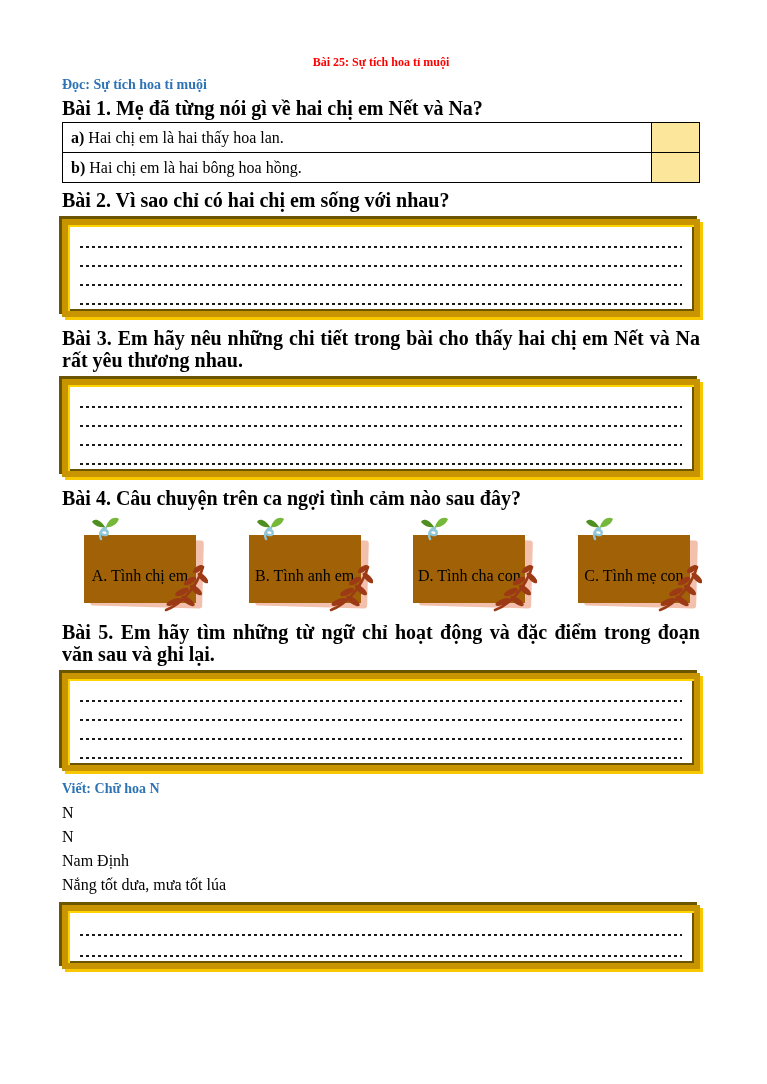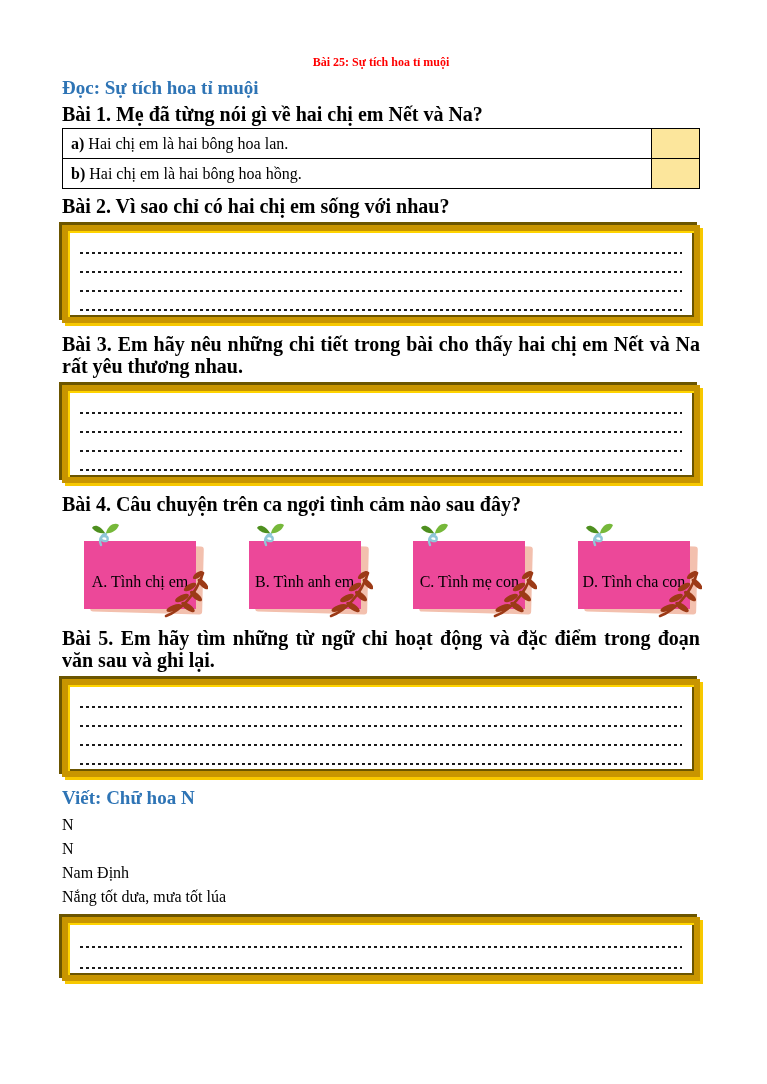--- a/index.html
+++ b/index.html
@@ -9,21 +9,21 @@
     font-family:"Liberation Serif","DejaVu Serif",serif;
     color:#000; overflow:hidden;
   }
   .page { width:767px; height:1084px; padding:55px 67px 20px 62px; background:#fff; }
 
   .title {
     text-align:center; font-size:12px; font-weight:bold; color:#FF0000;
     margin-bottom:7px;
   }
   .blue-heading {
-    font-size:19px; font-weight:bold; color:#2E74B5; margin-bottom:4px;
+    font-size:14px; font-weight:bold; color:#2E74B5; margin-bottom:4px;
   }
   .question {
     font-size:20px; font-weight:bold; color:#000; line-height:22px; margin-bottom:3px;
     text-align:justify;
   }
 
   
   .opt-table { width:638px; border-collapse:collapse; margin:2px 0 6px 0; }
   .opt-table td { border:1.5px solid #000; height:30px; }
   .opt-table td.opt { padding-left:8px; font-size:16px; }
@@ -53,21 +53,21 @@
   .cards {
     width:638px; display:flex; justify-content:space-between;
     padding:0 10px 0 22px; margin:26px 0 18px 0;
   }
   .card { position:relative; width:112px; height:68px; }
   .card-back {
     position:absolute; left:7px; top:4px; width:112px; height:68px;
     background:#F3C0AE; border-radius:3px; transform:rotate(1.5deg);
   }
   .card-front {
-    position:absolute; inset:0; background:#ec4899; border-radius:0;
+    position:absolute; inset:0; background:#a16207; border-radius:0;
     display:flex; align-items:center; justify-content:center;
   }
   .card-label { font-size:16px; color:#000; white-space:nowrap; padding-top:14px; }
   .sprout { position:absolute; left:6px; top:-20px; width:32px; height:34px; z-index:3; }
   .branch { position:absolute; right:-12px; bottom:-10px; width:46px; height:52px; z-index:3; }
 
   
   .passage {
     font-size:16.5px; line-height:24px; text-align:justify;
     text-indent:44px; margin-top:3px;
@@ -82,21 +82,21 @@
 
   <div class="title">Bài 25: Sự tích hoa tỉ muội</div>
 
   <div class="blue-heading">Đọc: Sự tích hoa tỉ muội</div>
 
   <div class="question">Bài 1. Mẹ đã từng nói gì về hai chị em Nết và Na?</div>
 
   <table class="opt-table">
     <tbody>
         <tr>
-      <td class="opt"><b>a)</b><span>Hai chị em là hai bông hoa lan.</span></td>
+      <td class="opt"><b>a)</b><span>Hai chị em là hai thấy hoa lan.</span></td>
       <td class="ans"></td>
     </tr>
     <tr>
       <td class="opt"><b>b)</b><span>Hai chị em là hai bông hoa hồng.</span></td>
       <td class="ans"></td>
     </tr>
   </tbody>
     </table>
 
   <div class="question">Bài 2. Vì sao chỉ có hai chị em sống với nhau?</div>
@@ -166,43 +166,43 @@
     </div>
 
     <div class="card">
       <div class="card-back"></div>
       <svg class="sprout" viewBox="0 0 32 34">
         <path d="M16 13 c-5 1 -7 6 -2 7 c5 1 5 -5 0 -5 c-4 0 -5 5 -3 9" fill="none" stroke="#8FC7D8" stroke-width="2.4" stroke-linecap="round"></path>
         <path d="M15 12 C10 4, 4 3, 2 7 C6 12, 12 13, 15 12 Z" fill="#4E8F1F"></path>
         <path d="M16 12 C18 4, 25 1, 29 4 C27 10, 20 13, 16 12 Z" fill="#76B83A"></path>
       </svg>
       <div class="card-front">
+        <span class="card-label">D. Tình cha con</span>
+      </div>
+      <svg class="branch" viewBox="0 0 46 52">
+        <path d="M4 49 C18 44, 34 28, 41 6" fill="none" stroke="#9C3A16" stroke-width="2.6" stroke-linecap="round"></path>
+        <ellipse cx="12" cy="41" rx="8" ry="3" fill="#9C3A16" transform="rotate(-20 12 41)"></ellipse>
+        <ellipse cx="26" cy="40" rx="8" ry="3" fill="#9C3A16" transform="rotate(35 26 40)"></ellipse>
+        <ellipse cx="20" cy="31" rx="7.5" ry="3" fill="#9C3A16" transform="rotate(-25 20 31)"></ellipse>
+        <ellipse cx="34" cy="29" rx="7.5" ry="3" fill="#9C3A16" transform="rotate(40 34 29)"></ellipse>
+        <ellipse cx="28" cy="20" rx="7" ry="2.8" fill="#9C3A16" transform="rotate(-30 28 20)"></ellipse>
+        <ellipse cx="41" cy="17" rx="7" ry="2.8" fill="#9C3A16" transform="rotate(45 41 17)"></ellipse>
+        <ellipse cx="36" cy="8" rx="6" ry="2.6" fill="#9C3A16" transform="rotate(-35 36 8)"></ellipse>
+      </svg>
+    </div>
+
+    <div class="card">
+      <div class="card-back"></div>
+      <svg class="sprout" viewBox="0 0 32 34">
+        <path d="M16 13 c-5 1 -7 6 -2 7 c5 1 5 -5 0 -5 c-4 0 -5 5 -3 9" fill="none" stroke="#8FC7D8" stroke-width="2.4" stroke-linecap="round"></path>
+        <path d="M15 12 C10 4, 4 3, 2 7 C6 12, 12 13, 15 12 Z" fill="#4E8F1F"></path>
+        <path d="M16 12 C18 4, 25 1, 29 4 C27 10, 20 13, 16 12 Z" fill="#76B83A"></path>
+      </svg>
+      <div class="card-front">
         <span class="card-label">C. Tình mẹ con</span>
-      </div>
-      <svg class="branch" viewBox="0 0 46 52">
-        <path d="M4 49 C18 44, 34 28, 41 6" fill="none" stroke="#9C3A16" stroke-width="2.6" stroke-linecap="round"></path>
-        <ellipse cx="12" cy="41" rx="8" ry="3" fill="#9C3A16" transform="rotate(-20 12 41)"></ellipse>
-        <ellipse cx="26" cy="40" rx="8" ry="3" fill="#9C3A16" transform="rotate(35 26 40)"></ellipse>
-        <ellipse cx="20" cy="31" rx="7.5" ry="3" fill="#9C3A16" transform="rotate(-25 20 31)"></ellipse>
-        <ellipse cx="34" cy="29" rx="7.5" ry="3" fill="#9C3A16" transform="rotate(40 34 29)"></ellipse>
-        <ellipse cx="28" cy="20" rx="7" ry="2.8" fill="#9C3A16" transform="rotate(-30 28 20)"></ellipse>
-        <ellipse cx="41" cy="17" rx="7" ry="2.8" fill="#9C3A16" transform="rotate(45 41 17)"></ellipse>
-        <ellipse cx="36" cy="8" rx="6" ry="2.6" fill="#9C3A16" transform="rotate(-35 36 8)"></ellipse>
-      </svg>
-    </div>
-
-    <div class="card">
-      <div class="card-back"></div>
-      <svg class="sprout" viewBox="0 0 32 34">
-        <path d="M16 13 c-5 1 -7 6 -2 7 c5 1 5 -5 0 -5 c-4 0 -5 5 -3 9" fill="none" stroke="#8FC7D8" stroke-width="2.4" stroke-linecap="round"></path>
-        <path d="M15 12 C10 4, 4 3, 2 7 C6 12, 12 13, 15 12 Z" fill="#4E8F1F"></path>
-        <path d="M16 12 C18 4, 25 1, 29 4 C27 10, 20 13, 16 12 Z" fill="#76B83A"></path>
-      </svg>
-      <div class="card-front">
-        <span class="card-label">D. Tình cha con</span>
       </div>
       <svg class="branch" viewBox="0 0 46 52">
         <path d="M4 49 C18 44, 34 28, 41 6" fill="none" stroke="#9C3A16" stroke-width="2.6" stroke-linecap="round"></path>
         <ellipse cx="12" cy="41" rx="8" ry="3" fill="#9C3A16" transform="rotate(-20 12 41)"></ellipse>
         <ellipse cx="26" cy="40" rx="8" ry="3" fill="#9C3A16" transform="rotate(35 26 40)"></ellipse>
         <ellipse cx="20" cy="31" rx="7.5" ry="3" fill="#9C3A16" transform="rotate(-25 20 31)"></ellipse>
         <ellipse cx="34" cy="29" rx="7.5" ry="3" fill="#9C3A16" transform="rotate(40 34 29)"></ellipse>
         <ellipse cx="28" cy="20" rx="7" ry="2.8" fill="#9C3A16" transform="rotate(-30 28 20)"></ellipse>
         <ellipse cx="41" cy="17" rx="7" ry="2.8" fill="#9C3A16" transform="rotate(45 41 17)"></ellipse>
         <ellipse cx="36" cy="8" rx="6" ry="2.6" fill="#9C3A16" transform="rotate(-35 36 8)"></ellipse>

